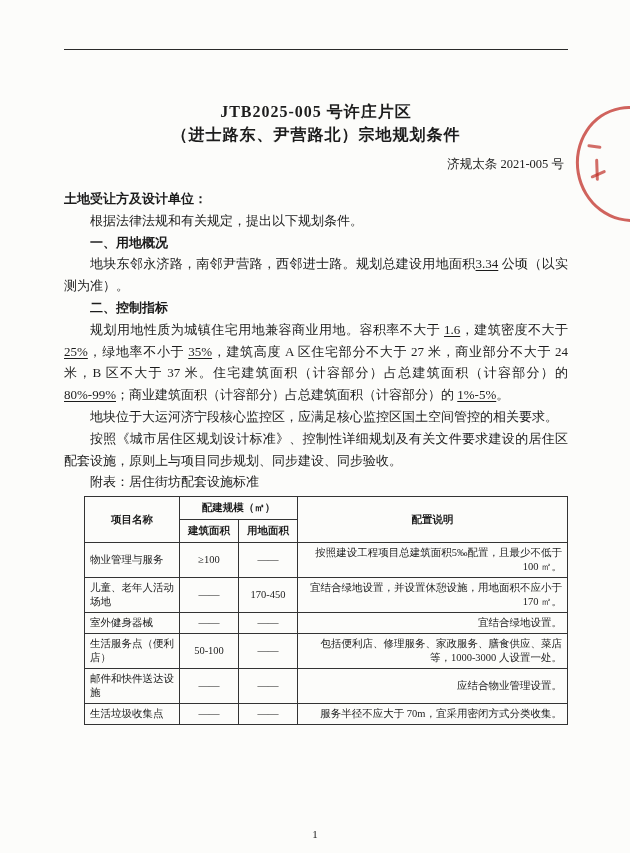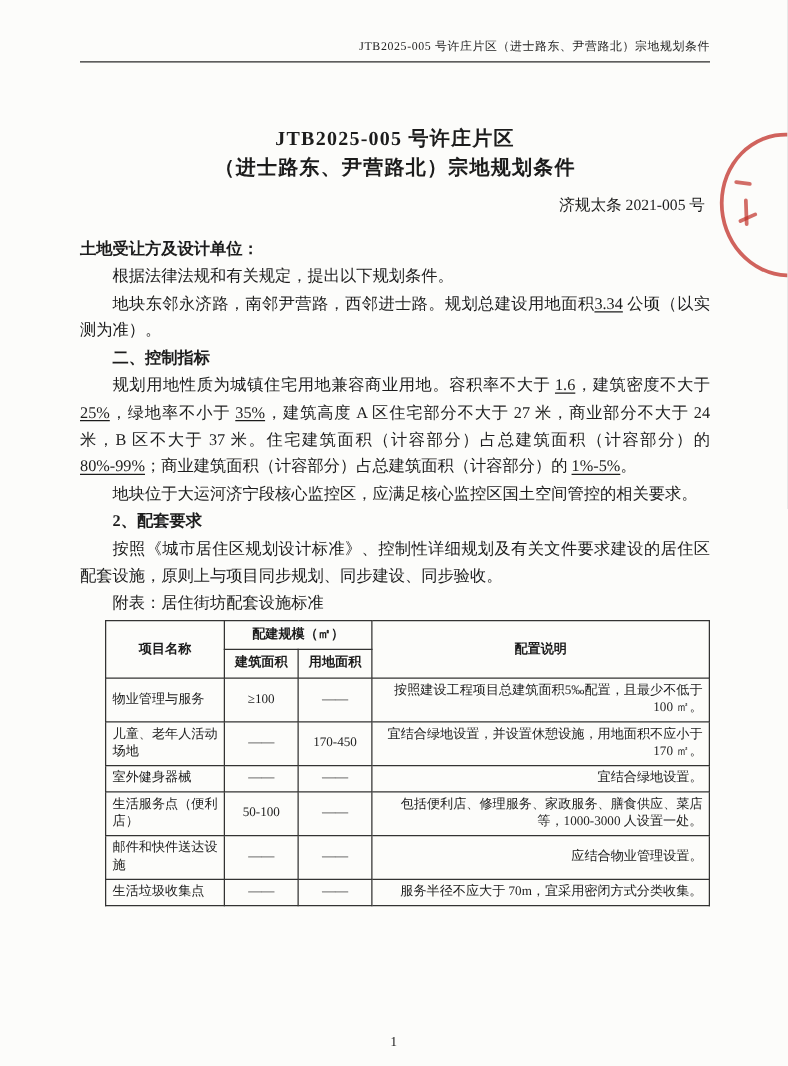--- a/index.html
+++ b/index.html
@@ -49,21 +49,20 @@
   .seal .seal-mark{position:absolute;background:rgba(193,48,40,.7);border-radius:2px;}
   .seal .m1{left:12px;top:30px;width:14px;height:3px;transform:rotate(18deg);}
   .seal .m2{left:10px;top:58px;width:16px;height:3px;transform:rotate(-14deg);}
   .seal .m3{left:16px;top:44px;width:3px;height:22px;transform:rotate(8deg);}
 </style>
 </head>
 <body>
 
 <div class="page">
 
-  <div class="running-header">JTB2025-005 号许庄片区（进士路东、尹营路北）宗地规划条件</div>
   <div class="header-rule"></div>
 
   <div class="seal">
     <span class="seal-mark m1"></span>
     <span class="seal-mark m2"></span>
     <span class="seal-mark m3"></span>
   </div>
 
   <div class="content">
 
@@ -73,31 +72,31 @@
     </h1>
 
     <div class="doc-number">济规太条 2021-005 号</div>
 
     <div class="body">
 
       <p class="noindent bold">土地受让方及设计单位：</p>
 
       <p>根据法律法规和有关规定，提出以下规划条件。</p>
 
+      <p class="bold">一、用地概况</p>
 
       <p><span>地块东邻永济路，南邻尹营路，西邻进士路。规划总建设用地面积</span><span class="u">3.34</span><span> 公顷（以实测为准）。</span></p>
 
       <p class="bold">二、控制指标</p>
 
 
       <p><span>规划用地性质为城镇住宅用地兼容商业用地。容积率不大于 </span><span class="u">1.6</span><span>，建筑密度不大于 </span><span class="u">25%</span><span>，绿地率不小于 </span><span class="u">35%</span><span>，建筑高度 A 区住宅部分不大于 27 米，商业部分不大于 24 米，B 区不大于 37 米。住宅建筑面积（计容部分）占总建筑面积（计容部分）的 </span><span class="u">80%-99%</span><span>；商业建筑面积（计容部分）占总建筑面积（计容部分）的 </span><span class="u">1%-5%</span><span>。</span></p>
 
       <p>地块位于大运河济宁段核心监控区，应满足核心监控区国土空间管控的相关要求。</p>
 
-      <p class="bold">2、配套要求</p>
 
       <p>按照《城市居住区规划设计标准》、控制性详细规划及有关文件要求建设的居住区配套设施，原则上与项目同步规划、同步建设、同步验收。</p>
 
       <p>附表：居住街坊配套设施标准</p>
 
       <table class="std">
         <thead>
           <tr>
             <th rowspan="2" class="c-name">项目名称</th>
             <th colspan="2">配建规模（㎡）</th>

